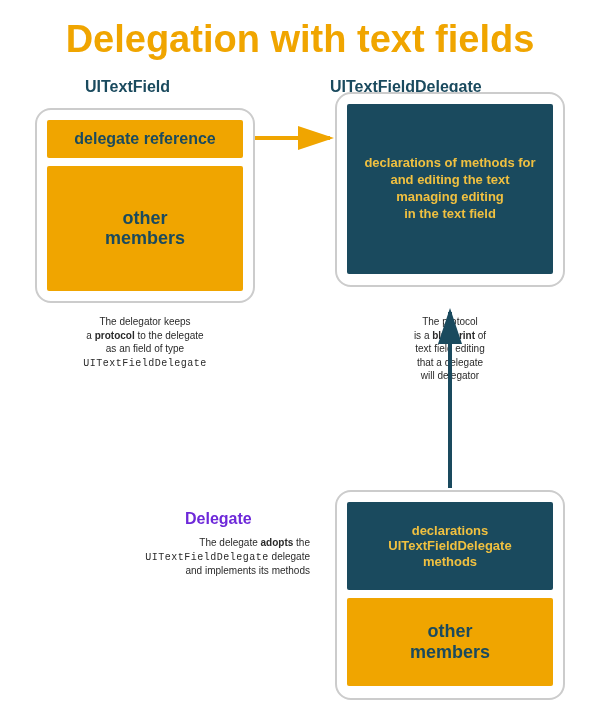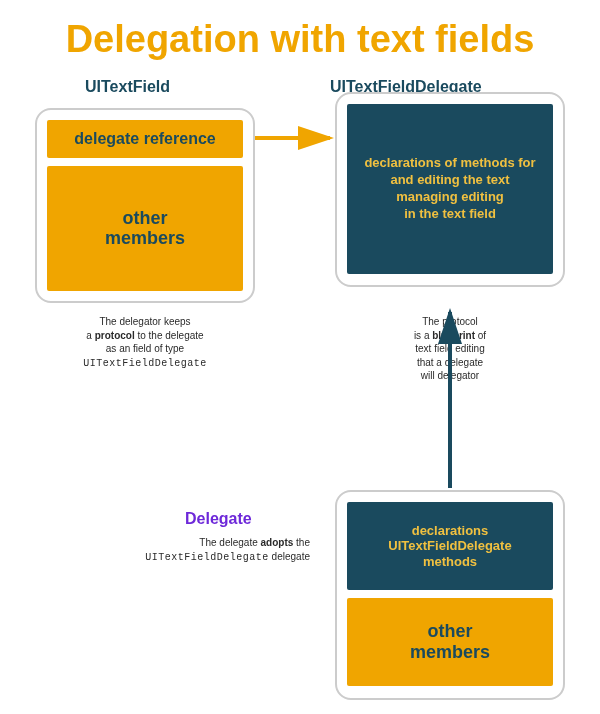--- a/index.html
+++ b/index.html
@@ -154,20 +154,21 @@
   <span>The protocol</span><br>
   <span>is a </span><b>blueprint</b><span> of</span><br>
   <span>text field editing</span><br>
   <span>that a delegate</span><br>
   <span>will delegator</span>
 </div>
 
 <div class="caption caption-delegate">
   <span>The delegate </span><b>adopts</b><span> the</span><br>
   <span class="mono">UITextFieldDelegate</span><span> delegate</span><br>
+  <span>and implements its methods</span>
 </div>
 
 <svg class="arrows">
   <defs>
     <marker id="arrow-yellow" markerWidth="10" markerHeight="10" refX="8" refY="3" orient="auto">
       <path d="M0,0 L9,3 L0,6 Z" fill="#f0a500"></path>
     </marker>
     <marker id="arrow-navy" markerWidth="10" markerHeight="10" refX="8" refY="3" orient="auto">
       <path d="M0,0 L9,3 L0,6 Z" fill="#1a4a5e"></path>
     </marker>

